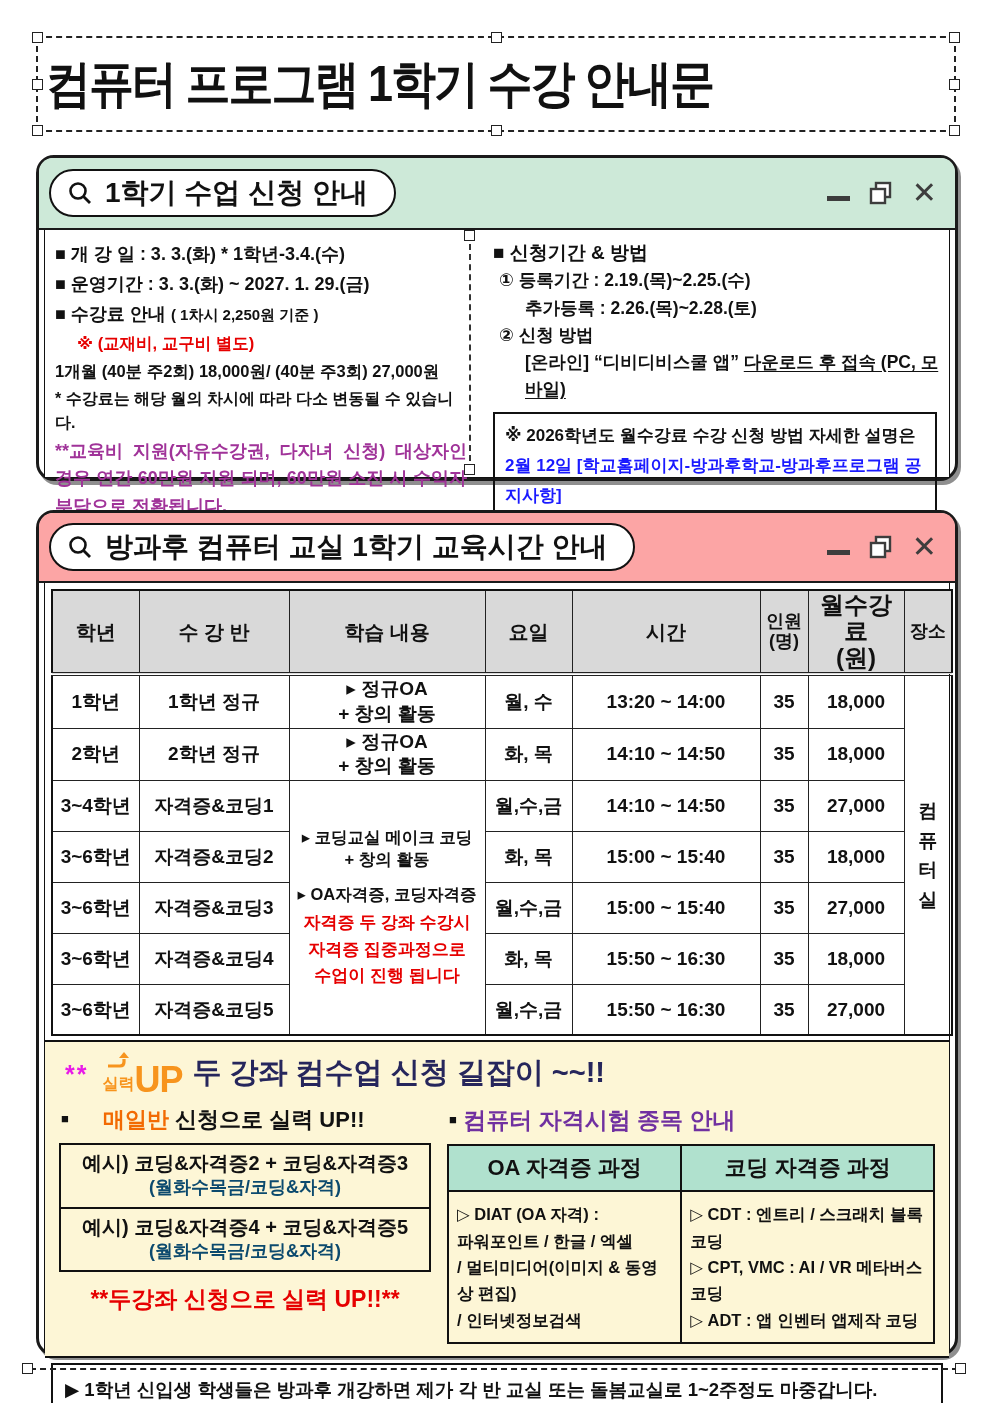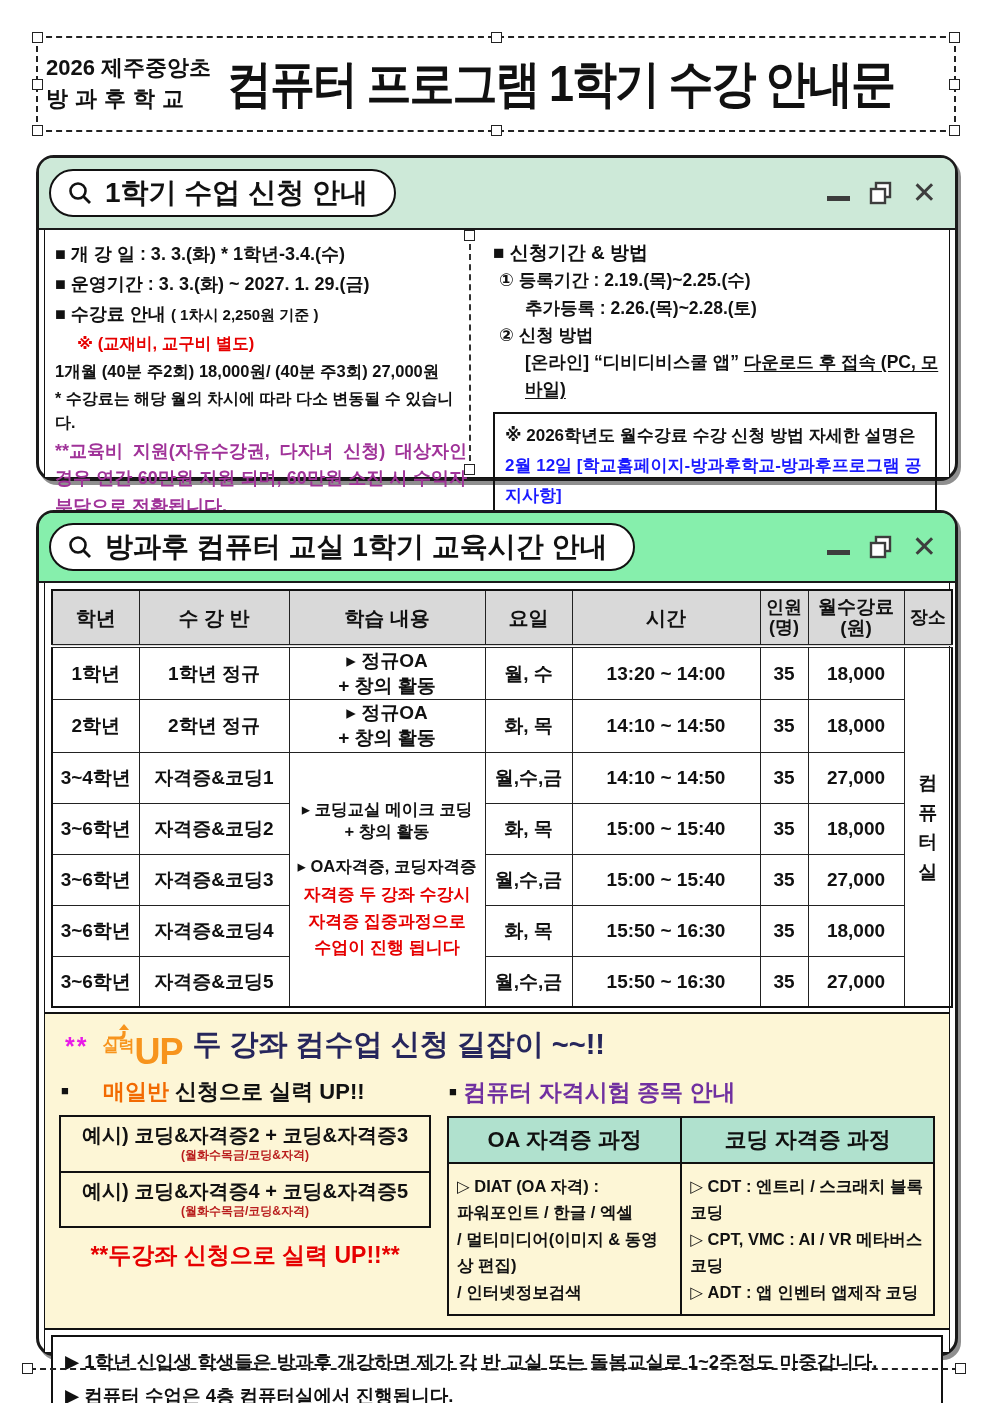--- a/index.html
+++ b/index.html
@@ -17,21 +17,21 @@
   .doc-title{font-size:45px;font-weight:800;letter-spacing:-2px;margin:0;white-space:nowrap;transform:scaleY(1.12);}
 
   
   .window{position:absolute;left:36px;width:922px;background:#fff;border:3px solid #1a1a1a;border-radius:18px;
           box-shadow:3px 4px 0 #8f8f8f;box-sizing:border-box;}
   #win1{top:155px;height:326px;}
   #win2{top:510px;height:846px;}
   .titlebar{display:flex;align-items:center;gap:10px;padding:0 18px 0 10px;border-bottom:2.5px solid #1a1a1a;
             border-radius:14px 14px 0 0;}
   #win1 .titlebar{background:#cde9d8;height:70px;align-items:center;}
-  #win2 .titlebar{background:#86efac;height:68px;}
+  #win2 .titlebar{background:#fca5a5;height:68px;}
   .pill{display:flex;align-items:center;gap:12px;background:#fff;border:2.5px solid #111;border-radius:999px;
         padding:0 26px 0 16px;font-size:28px;font-weight:800;white-space:nowrap;height:48px;box-sizing:border-box;}
   .controls{margin-left:auto;display:flex;align-items:center;gap:18px;}
   .btn-min{width:23px;height:5px;background:#3d3d3d;margin-top:10px;}
   .btn-close{font-size:30px;font-weight:700;color:#3d3d3d;line-height:1;}
   .icon-svg{display:block;}
 
   .winbody{position:relative;margin:0 5px 5px;border:1.5px solid #111;border-top:none;box-sizing:border-box;background:#fff;}
   #win1 .winbody{height:248px;display:flex;padding:8px 10px;}
   #win2 .winbody{height:770px;display:flex;flex-direction:column;}
@@ -66,34 +66,34 @@
   .merged{vertical-align:middle;text-align:left;padding-left:8px;}
   .mc1{font-size:16.5px;white-space:pre-line;line-height:1.35;margin-bottom:14px;}
   .mc2{font-size:16.5px;margin-bottom:4px;}
   .mc-red{color:#e60000;font-size:17px;white-space:pre-line;line-height:1.55;}
   .location{font-size:17px;white-space:pre-line;line-height:1.55;}
 
   
   .promo{background:#fdf6d6;border-top:2px solid #111;border-bottom:2px solid #111;padding:4px 12px 12px;}
   .promo-head{display:flex;align-items:flex-end;gap:10px;padding:6px 0 10px 8px;}
   .stars{color:#e81ae8;font-size:25px;letter-spacing:2px;padding-bottom:6px;}
-  .logo{position:relative;color:#f7941d;display:flex;align-items:flex-start;padding-top:14px;margin-left:4px;}
+  .logo{position:relative;color:#f7941d;display:flex;align-items:flex-end;padding-top:14px;margin-left:4px;}
   .logo .arrow-svg{position:absolute;top:0;left:4px;}
   .logo .silryeok{font-size:16px;line-height:1;padding-bottom:3px;font-weight:800;}
   .logo .up{font-size:36px;line-height:.8;font-weight:800;letter-spacing:-1px;}
   .promo-heading{font-size:29px;font-weight:800;color:#26265c;padding-bottom:2px;}
   .promo-cols{display:flex;gap:16px;align-items:flex-start;padding:0 2px;}
   .promo-left{width:372px;}
   .pl-label{font-size:22px;font-weight:800;padding:0 0 8px 2px;}
   .sq{font-size:13px;vertical-align:4px;}
   .hl-orange{color:#f26a02;margin-left:28px;}
   .ex-box{border:2.5px solid #111;}
   .ex-row{padding:5px 4px 7px;text-align:center;font-size:20px;line-height:1.3;}
   .ex-row + .ex-row{border-top:2px solid #111;}
-  .ex-sub{color:#b91c1c;font-size:12px;}
+  .ex-sub{color:#0c4a6e;font-size:18px;}
   .pl-footer{color:#e60000;font-size:23px;font-weight:800;text-align:center;padding-top:12px;}
   .promo-right{flex:1;}
   .pr-label{font-size:23px;font-weight:800;color:#7030a0;padding:0 0 8px 2px;}
   .pr-label .sq{color:#111;}
   .cert{border:2px solid #111;}
   .cert th{background:#b0e1ce;font-size:22px;border:2px solid #111;padding:7px 4px;}
   .cert td{border:2px solid #111;font-size:16.5px;text-align:left;padding:9px 8px;white-space:pre-line;line-height:1.6;vertical-align:middle;}
 
   
   .notes-wrap{padding:5px 6px 6px;margin-top:auto;}
@@ -110,24 +110,20 @@
   <div class="sel-header">
     <span class="handle" style="left:-6px;top:-6px;"></span>
     <span class="handle" style="left:453px;top:-6px;"></span>
     <span class="handle" style="right:-6px;top:-6px;"></span>
     <span class="handle" style="left:-6px;top:41px;"></span>
     <span class="handle" style="right:-6px;top:41px;"></span>
     <span class="handle" style="left:-6px;bottom:-6px;"></span>
     <span class="handle" style="left:453px;bottom:-6px;"></span>
     <span class="handle" style="right:-6px;bottom:-6px;"></span>
     <div class="header-inner">
-      <div class="school">
-        <div>2026 제주중앙초</div>
-        <div class="l2">방과후학교</div>
-      </div>
       <h1 class="doc-title">컴퓨터 프로그램 1학기 수강 안내문</h1>
     </div>
   </div>
 
   <div class="window" id="win1">
     <div class="titlebar">
       <div class="pill">
         <svg class="icon-svg" width="26" height="26" viewBox="0 0 26 26">
           <circle cx="11" cy="11" r="7.5" fill="none" stroke="#111" stroke-width="2.6"></circle>
           <line x1="16.5" y1="16.5" x2="23" y2="23" stroke="#111" stroke-width="2.8"></line>
@@ -216,21 +212,21 @@
           </colgroup>
           <thead>
             <tr>
               <th>학년</th>
               <th>수 강 반</th>
               <th>학습 내용</th>
               <th>요일</th>
               <th>시간</th>
               <th style="font-size:18px;">인원
 (명)</th>
-              <th style="font-size:19px;">월수강료
+              <th style="font-size:24px;">월수강료
 (원)</th>
               <th style="font-size:18px;">장소</th>
             </tr>
           </thead>
           <tbody>
             <tr>
               <td class="grade">1학년</td>
               <td class="classname">1학년 정규</td>
               <td class="content">▸ 정규OA
  + 창의 활동</td>

